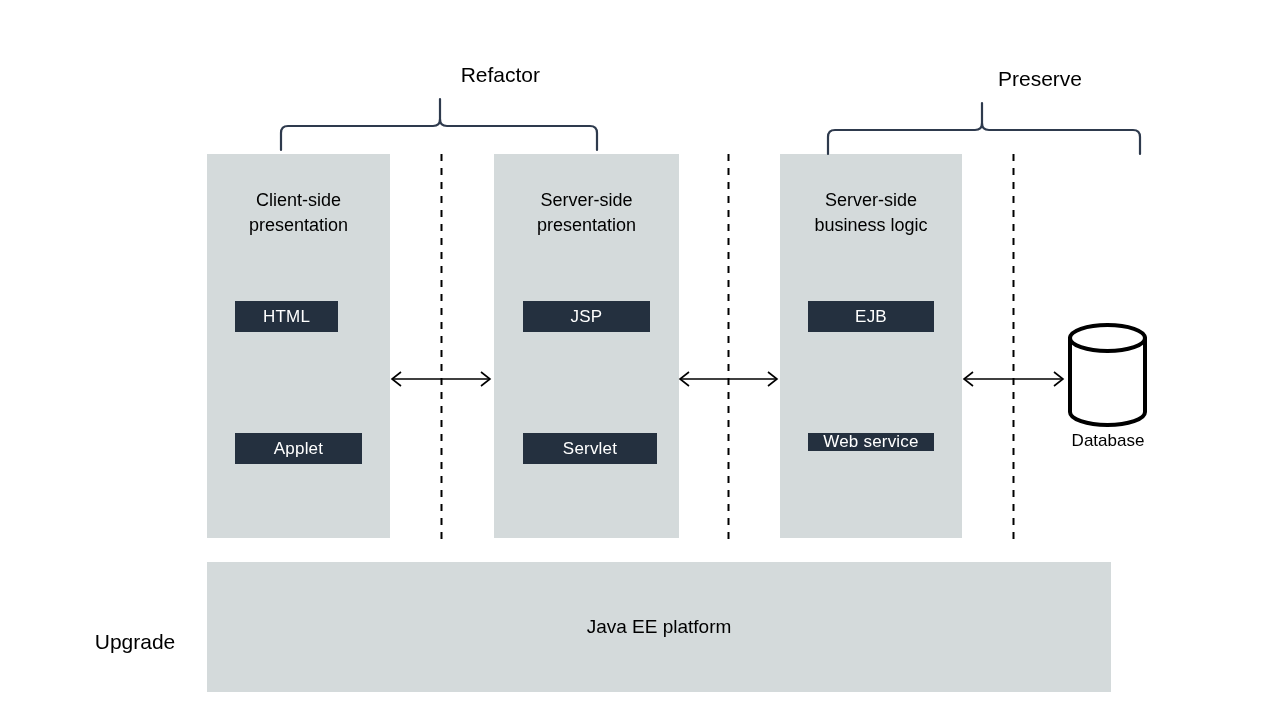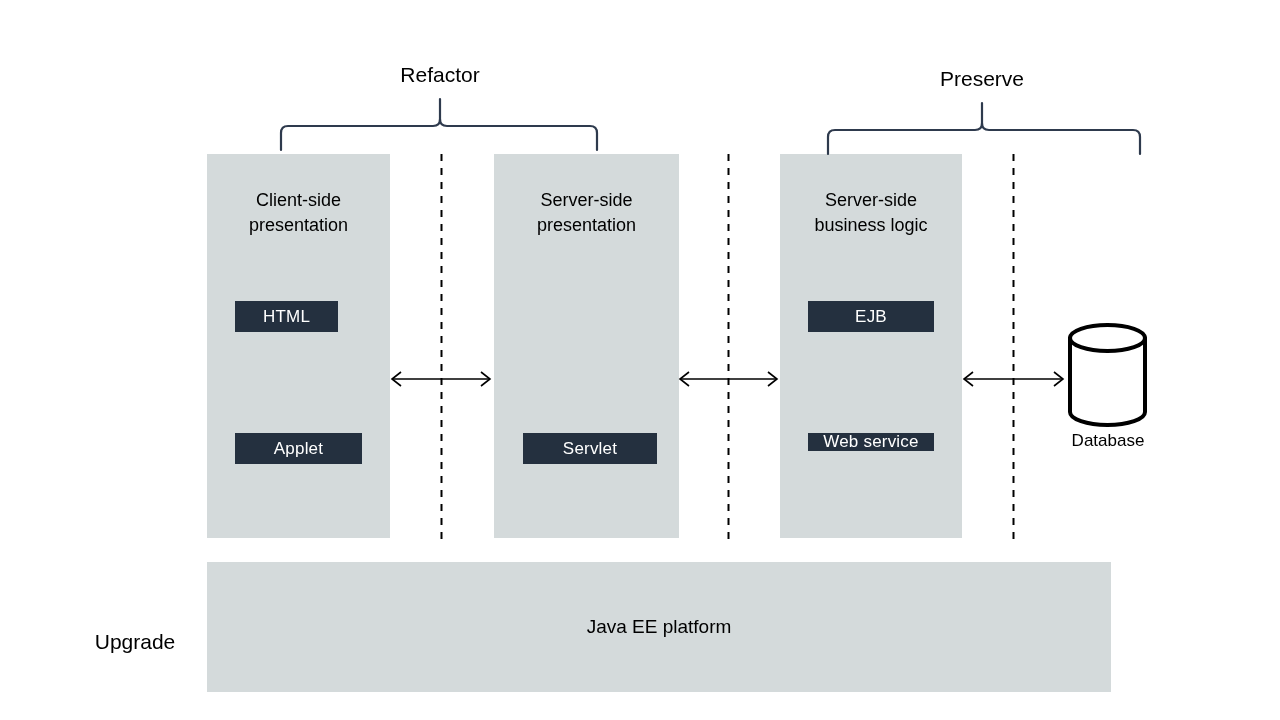--- a/index.html
+++ b/index.html
@@ -15,21 +15,21 @@
     font-family: "Liberation Sans", sans-serif;
     overflow: hidden;
   }
 
   
   .group-label {
     position: absolute;
     font-size: 21px;
     color: #000000;
     white-space: nowrap;
-    text-align: center;
+    text-align: right;
     line-height: 1;
   }
 
   
   #vector {
     position: absolute;
     left: 0;
     top: 0;
     width: 1280px;
     height: 720px;
@@ -115,20 +115,21 @@
 
   <div class="column" style="left:780px; top:154px; width:182px; height:384px;">
     <div class="column-title">Server-side
 business logic</div>
   </div>
 
   <div class="chip" style="left:235px; top:301px; width:103px; height:31px;">HTML</div>
 
   <div class="chip" style="left:235px; top:433px; width:127px; height:31px;">Applet</div>
 
+  <div class="chip" style="left:523px; top:301px; width:127px; height:31px;">JSP</div>
 
   <div class="chip" style="left:523px; top:433px; width:134px; height:31px;">Servlet</div>
 
   <div class="chip" style="left:808px; top:301px; width:126px; height:31px;">EJB</div>
 
   <div class="chip" style="left:808px; top:433px; width:126px; height:18px;">Web service</div>
 
   <div class="db-label" style="left:1008px; top:431px; width:200px;">Database</div>
 
   <div id="upgrade-label" style="left:35px; top:630px; width:200px;">Upgrade</div>

